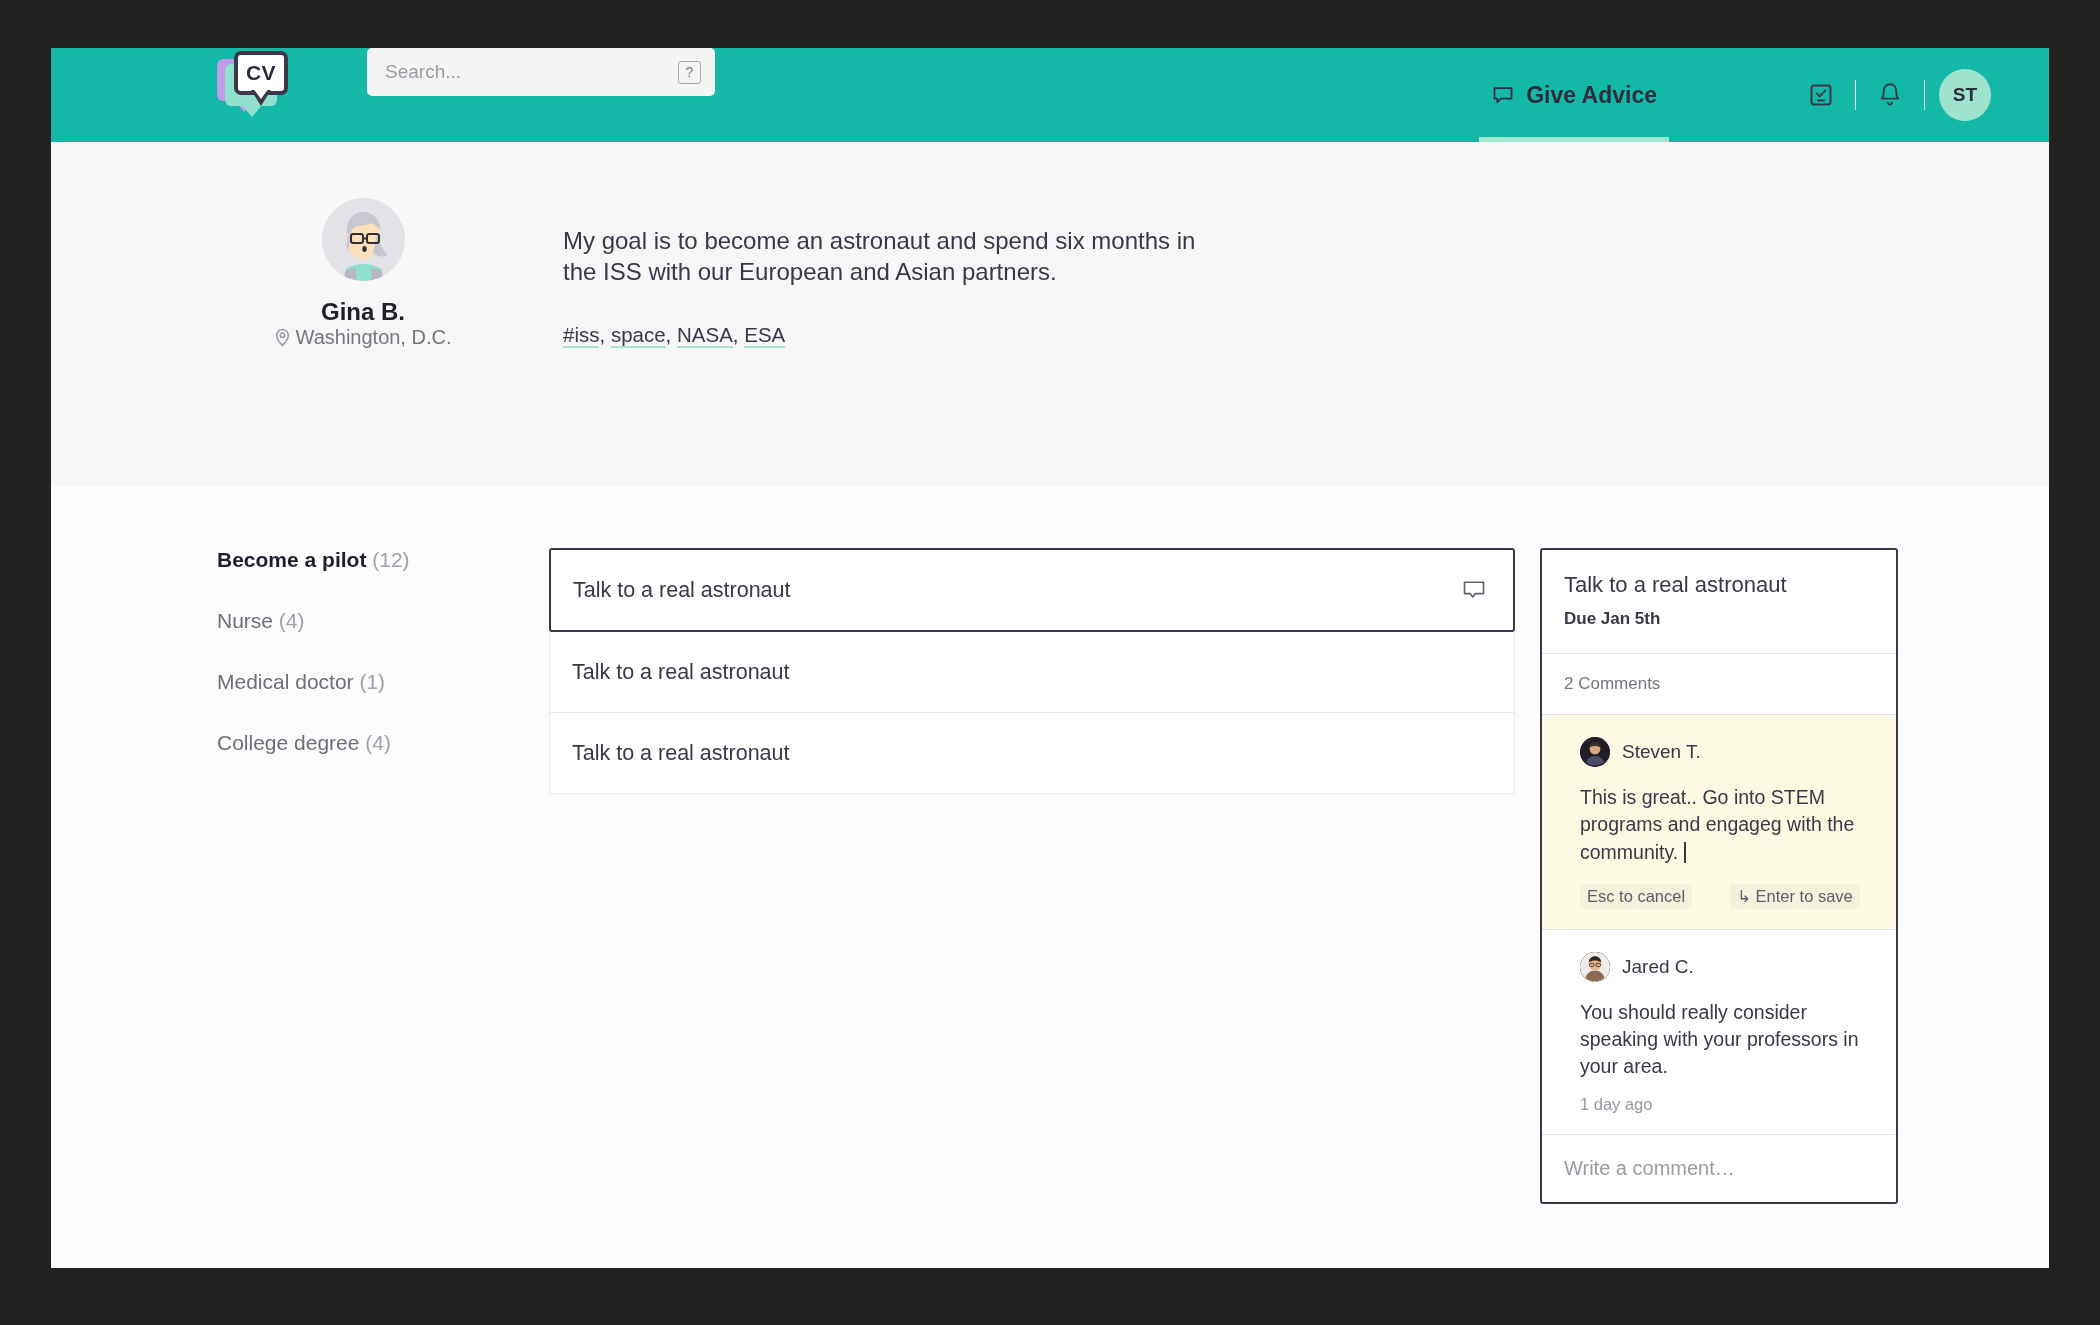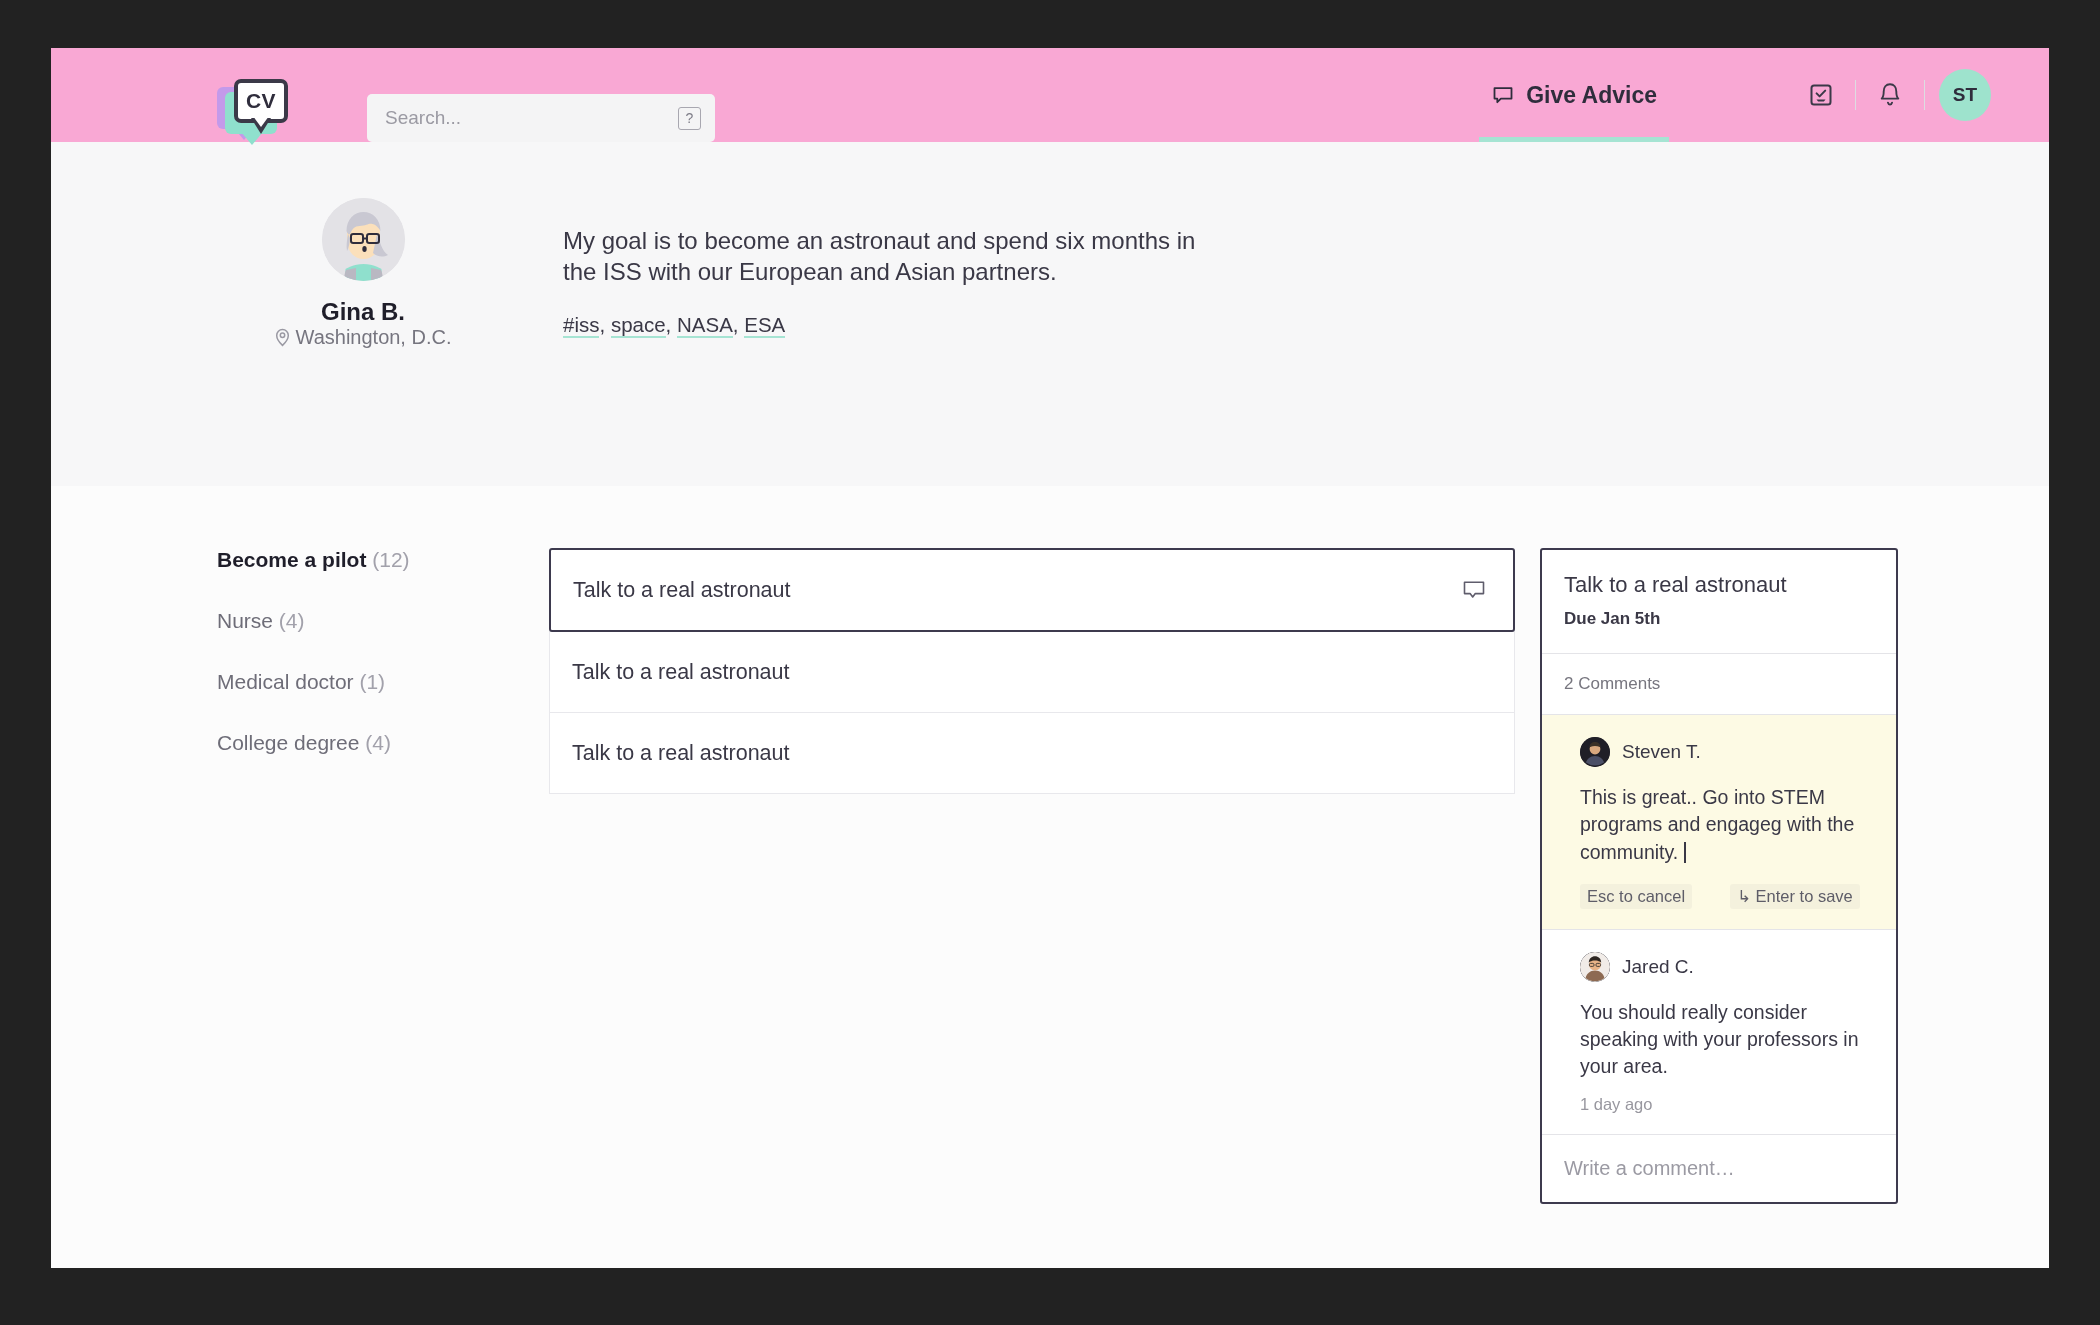--- a/index.html
+++ b/index.html
@@ -19,23 +19,23 @@
     top: 48px;
     width: 1998px;
     height: 1220px;
     background: #fcfcfc;
     overflow: hidden;
   }
 
   
   #header {
     height: 94px;
-    background: #f9a8d4;
+    background: #14b8a6;
     display: flex;
-    align-items: flex-end;
+    align-items: flex-start;
     position: relative;
   }
   #logo {
     margin-left: 166px;
     width: 72px;
     height: 66px;
     position: relative;
     flex: none;
   }
   #logo .sh {
@@ -169,21 +169,21 @@
   #statement-label {
     font-size: 15.5px; letter-spacing: 1.1px; font-weight: 600;
     color: #8b8a94; text-transform: uppercase;
   }
   #statement-text {
     margin-top: 22px;
     font-size: 24px; line-height: 1.3; color: #3a3846;
     max-width: 650px;
   }
   #tags {
-    margin-top: 26px;
+    margin-top: 36px;
     font-size: 20.5px; color: #3a3846;
   }
   #tags .tag {
     border-bottom: 2.5px solid #a6e4d3;
     cursor: pointer;
   }
 
   
   #main {
     display: flex;

